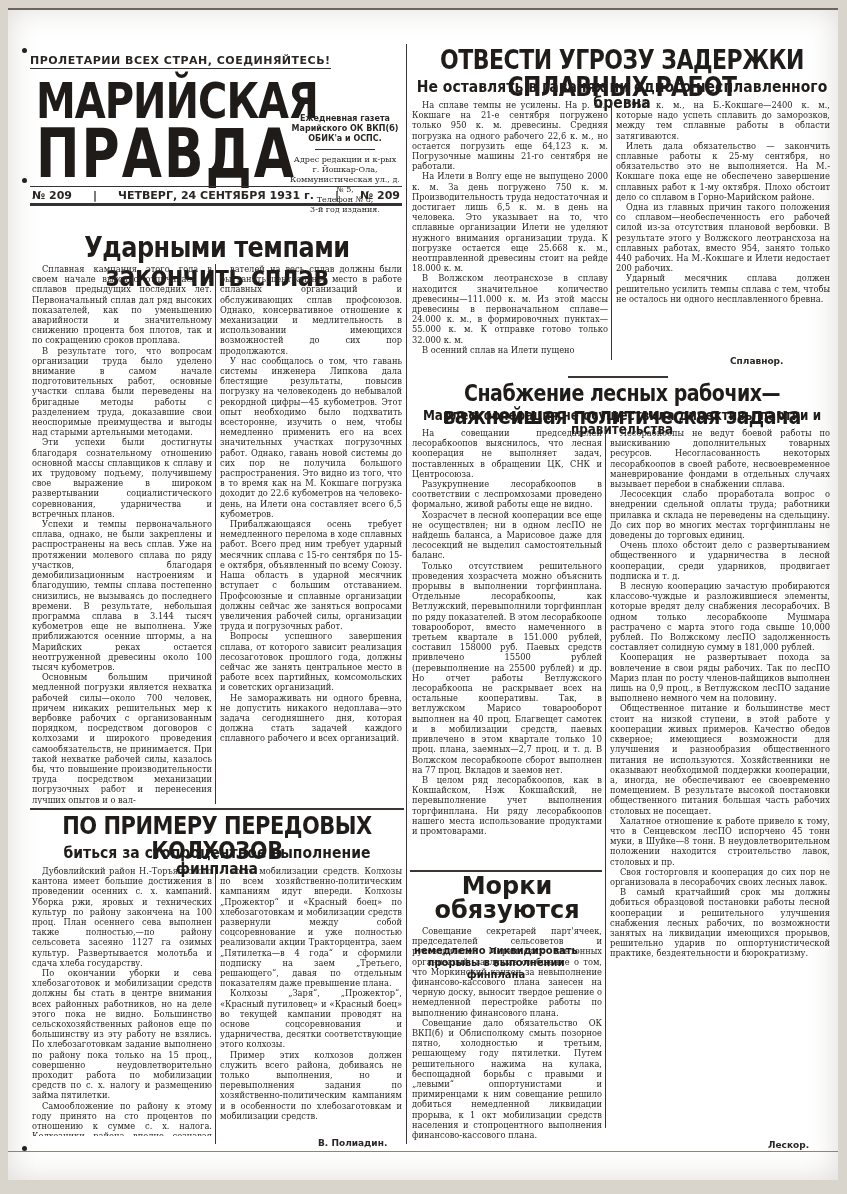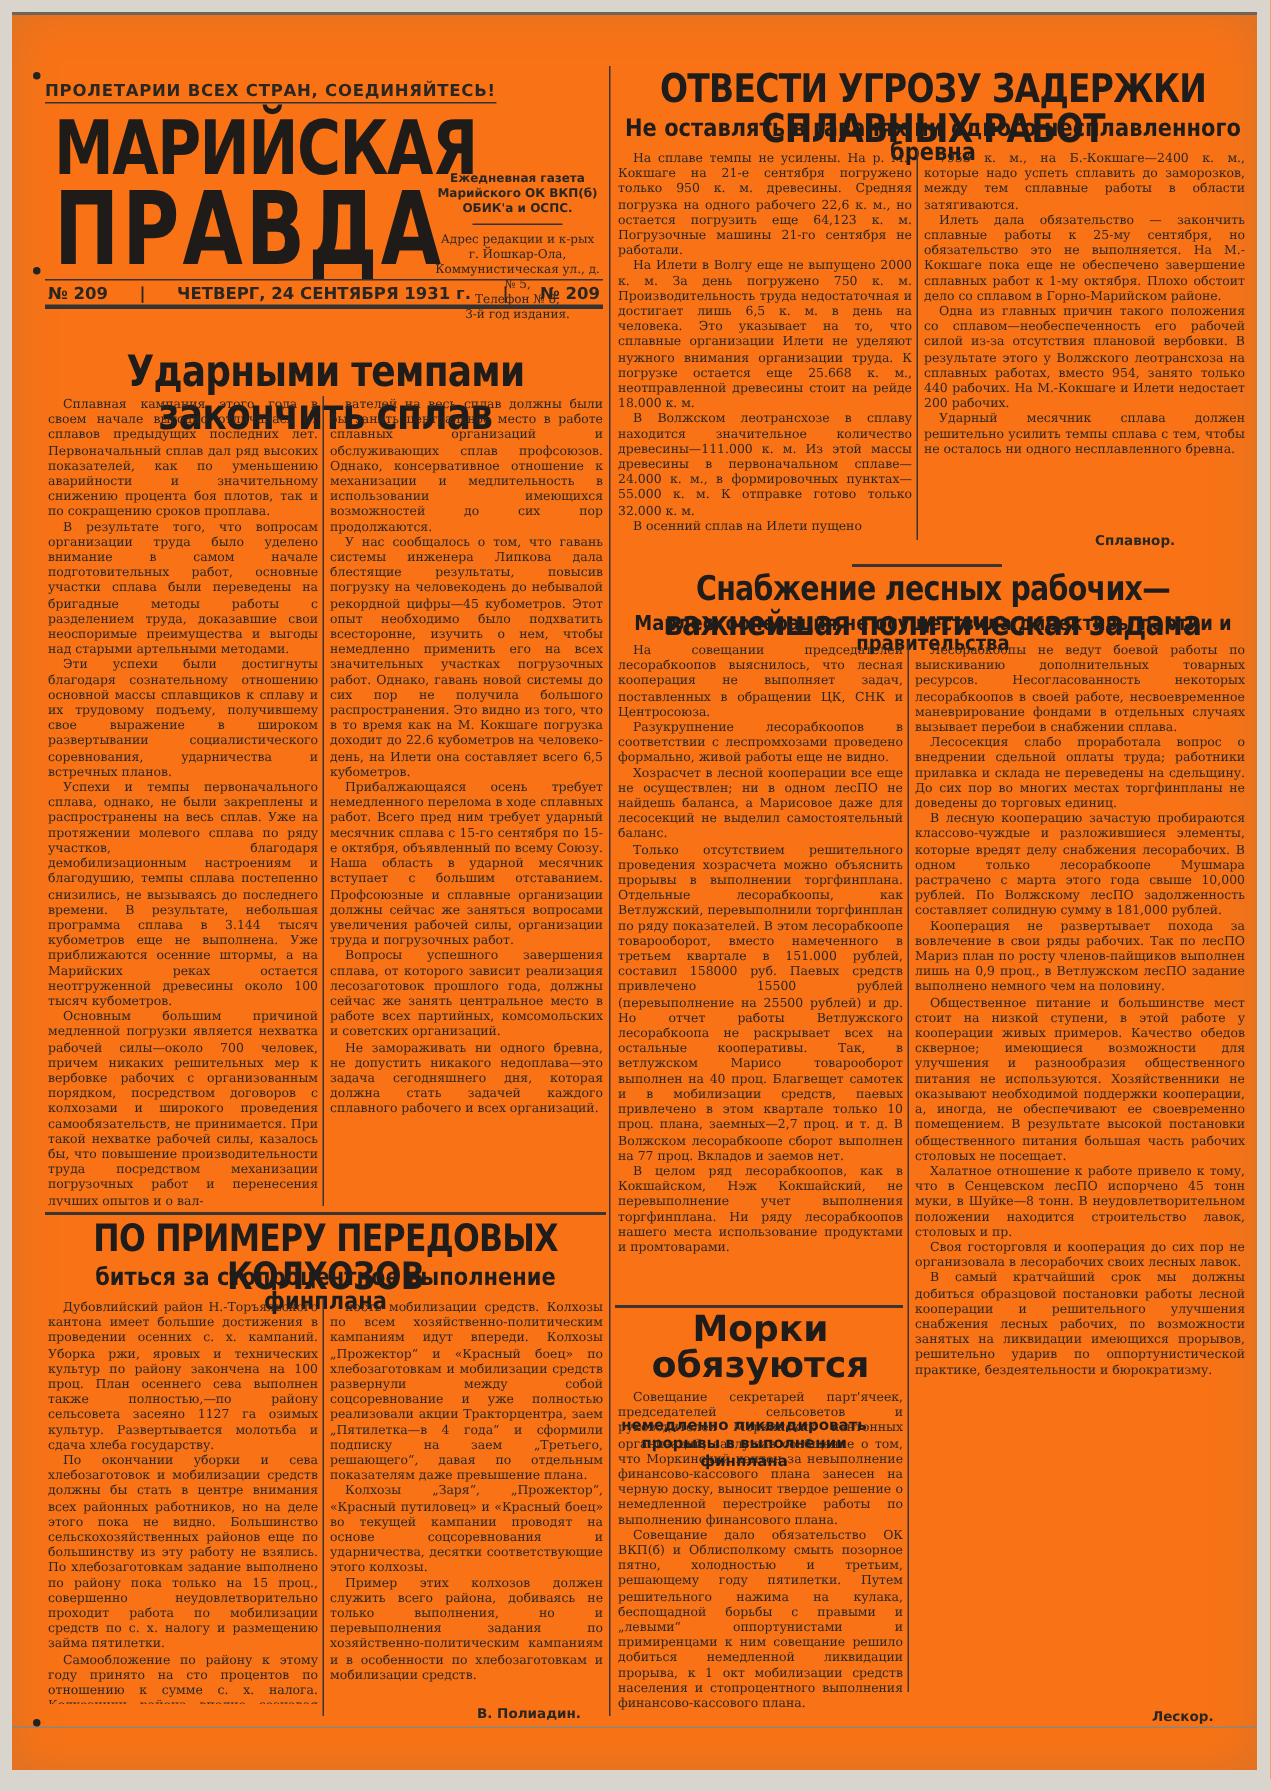--- a/index.html
+++ b/index.html
@@ -4,21 +4,21 @@
 <style>
   html, body { margin: 0; padding: 0; }
   body {
     width: 847px; height: 1194px; overflow: hidden;
     background: #d9d5cc;
     font-family: "DejaVu Serif", serif;
     color: #2a2622;
   }
   .page {
     position: absolute; left: 8px; top: 8px; width: 830px; height: 1172px;
-    background: #f97316;
+    background: #ffffff;
     box-shadow: inset 0 0 30px rgba(120,110,95,0.25);
   }
   .topline { position:absolute; left:0; right:0; top:0; height:2px; background:#6b655c; }
   .bottomline { position:absolute; left:0; right:0; bottom:28px; height:1px; background:#8b857b; }
 
   
   .slogan { position:absolute; left:22px; top:46px; font-family:"DejaVu Sans", sans-serif; font-weight:bold; font-size:11px; letter-spacing:0.5px; border-bottom:1px solid #333; padding-bottom:1px; }
   .mast-title { position:absolute; left:28px; top:72px; width:250px; font-family:"DejaVu Sans", sans-serif; font-weight:bold; color:#1e1b18; text-align:center; }
   .mast-title .l1 { font-size:40px; line-height:40px; letter-spacing:-1px; transform:scaleY(1.25); display:block; }
   .mast-title .l2 { font-size:52px; line-height:48px; letter-spacing:2px; transform:scaleY(1.3); display:block; margin-top:10px; }
@@ -114,20 +114,21 @@
       <p>На совещании председателей лесорабкоопов выяснилось, что лесная кооперация не выполняет задач, поставленных в обращении ЦК, СНК и Центросоюза.</p>
       <p>Разукрупнение лесорабкоопов в соответствии с леспромхозами проведено формально, живой работы еще не видно.</p>
       <p>Хозрасчет в лесной кооперации все еще не осуществлен; ни в одном лесПО не найдешь баланса, а Марисовое даже для лесосекций не выделил самостоятельный баланс.</p>
       <p>Только отсутствием решительного проведения хозрасчета можно объяснить прорывы в выполнении торгфинплана. Отдельные лесорабкоопы, как Ветлужский, перевыполнили торгфинплан по ряду показателей. В этом лесорабкоопе товарооборот, вместо намеченного в третьем квартале в 151.000 рублей, составил 158000 руб. Паевых средств привлечено 15500 рублей (перевыполнение на 25500 рублей) и др. Но отчет работы Ветлужского лесорабкоопа не раскрывает всех на остальные кооперативы. Так, в ветлужском Марисо товарооборот выполнен на 40 проц. Благвещет самотек и в мобилизации средств, паевых привлечено в этом квартале только 10 проц. плана, заемных—2,7 проц. и т. д. В Волжском лесорабкоопе сборот выполнен на 77 проц. Вкладов и заемов нет.</p>
       <p>В целом ряд лесорабкоопов, как в Кокшайском, Нэж Кокшайский, не перевыполнение учет выполнения торгфинплана. Ни ряду лесорабкоопов нашего места использование продуктами и промтоварами.</p>
     </div>
   <div class="vrule" style="left:597px;top:420px;height:700px"></div>
   <div class="col" style="left:602px;top:420px;width:220px;height:706px;">
       <p>Лесорабкоопы не ведут боевой работы по выискиванию дополнительных товарных ресурсов. Несогласованность некоторых лесорабкоопов в своей работе, несвоевременное маневрирование фондами в отдельных случаях вызывает перебои в снабжении сплава.</p>
       <p>Лесосекция слабо проработала вопрос о внедрении сдельной оплаты труда; работники прилавка и склада не переведены на сдельщину. До сих пор во многих местах торгфинпланы не доведены до торговых единиц.</p>
+      <p>Очень плохо обстоит дело с развертыванием общественного и ударничества в лесной кооперации, среди ударников, продвигает подписка и т. д.</p>
       <p>В лесную кооперацию зачастую пробираются классово-чуждые и разложившиеся элементы, которые вредят делу снабжения лесорабочих. В одном только лесорабкоопе Мушмара растрачено с марта этого года свыше 10,000 рублей. По Волжскому лесПО задолженность составляет солидную сумму в 181,000 рублей.</p>
       <p>Кооперация не развертывает похода за вовлечение в свои ряды рабочих. Так по лесПО Мариз план по росту членов-пайщиков выполнен лишь на 0,9 проц., в Ветлужском лесПО задание выполнено немного чем на половину.</p>
       <p>Общественное питание и большинстве мест стоит на низкой ступени, в этой работе у кооперации живых примеров. Качество обедов скверное; имеющиеся возможности для улучшения и разнообразия общественного питания не используются. Хозяйственники не оказывают необходимой поддержки кооперации, а, иногда, не обеспечивают ее своевременно помещением. В результате высокой постановки общественного питания большая часть рабочих столовых не посещает.</p>
       <p>Халатное отношение к работе привело к тому, что в Сенцевском лесПО испорчено 45 тонн муки, в Шуйке—8 тонн. В неудовлетворительном положении находится строительство лавок, столовых и пр.</p>
       <p>Своя госторговля и кооперация до сих пор не организовала в лесорабочих своих лесных лавок.</p>
       <p>В самый кратчайший срок мы должны добиться образцовой постановки работы лесной кооперации и решительного улучшения снабжения лесных рабочих, по возможности занятых на ликвидации имеющихся прорывов, решительно ударив по оппортунистической практике, бездеятельности и бюрократизму.</p>
     </div>
   <div class="sig" style="left:760px;top:1132px;">Лескор.</div>
 
   <div class="hrule" style="left:22px;top:800px;width:374px;"></div>

